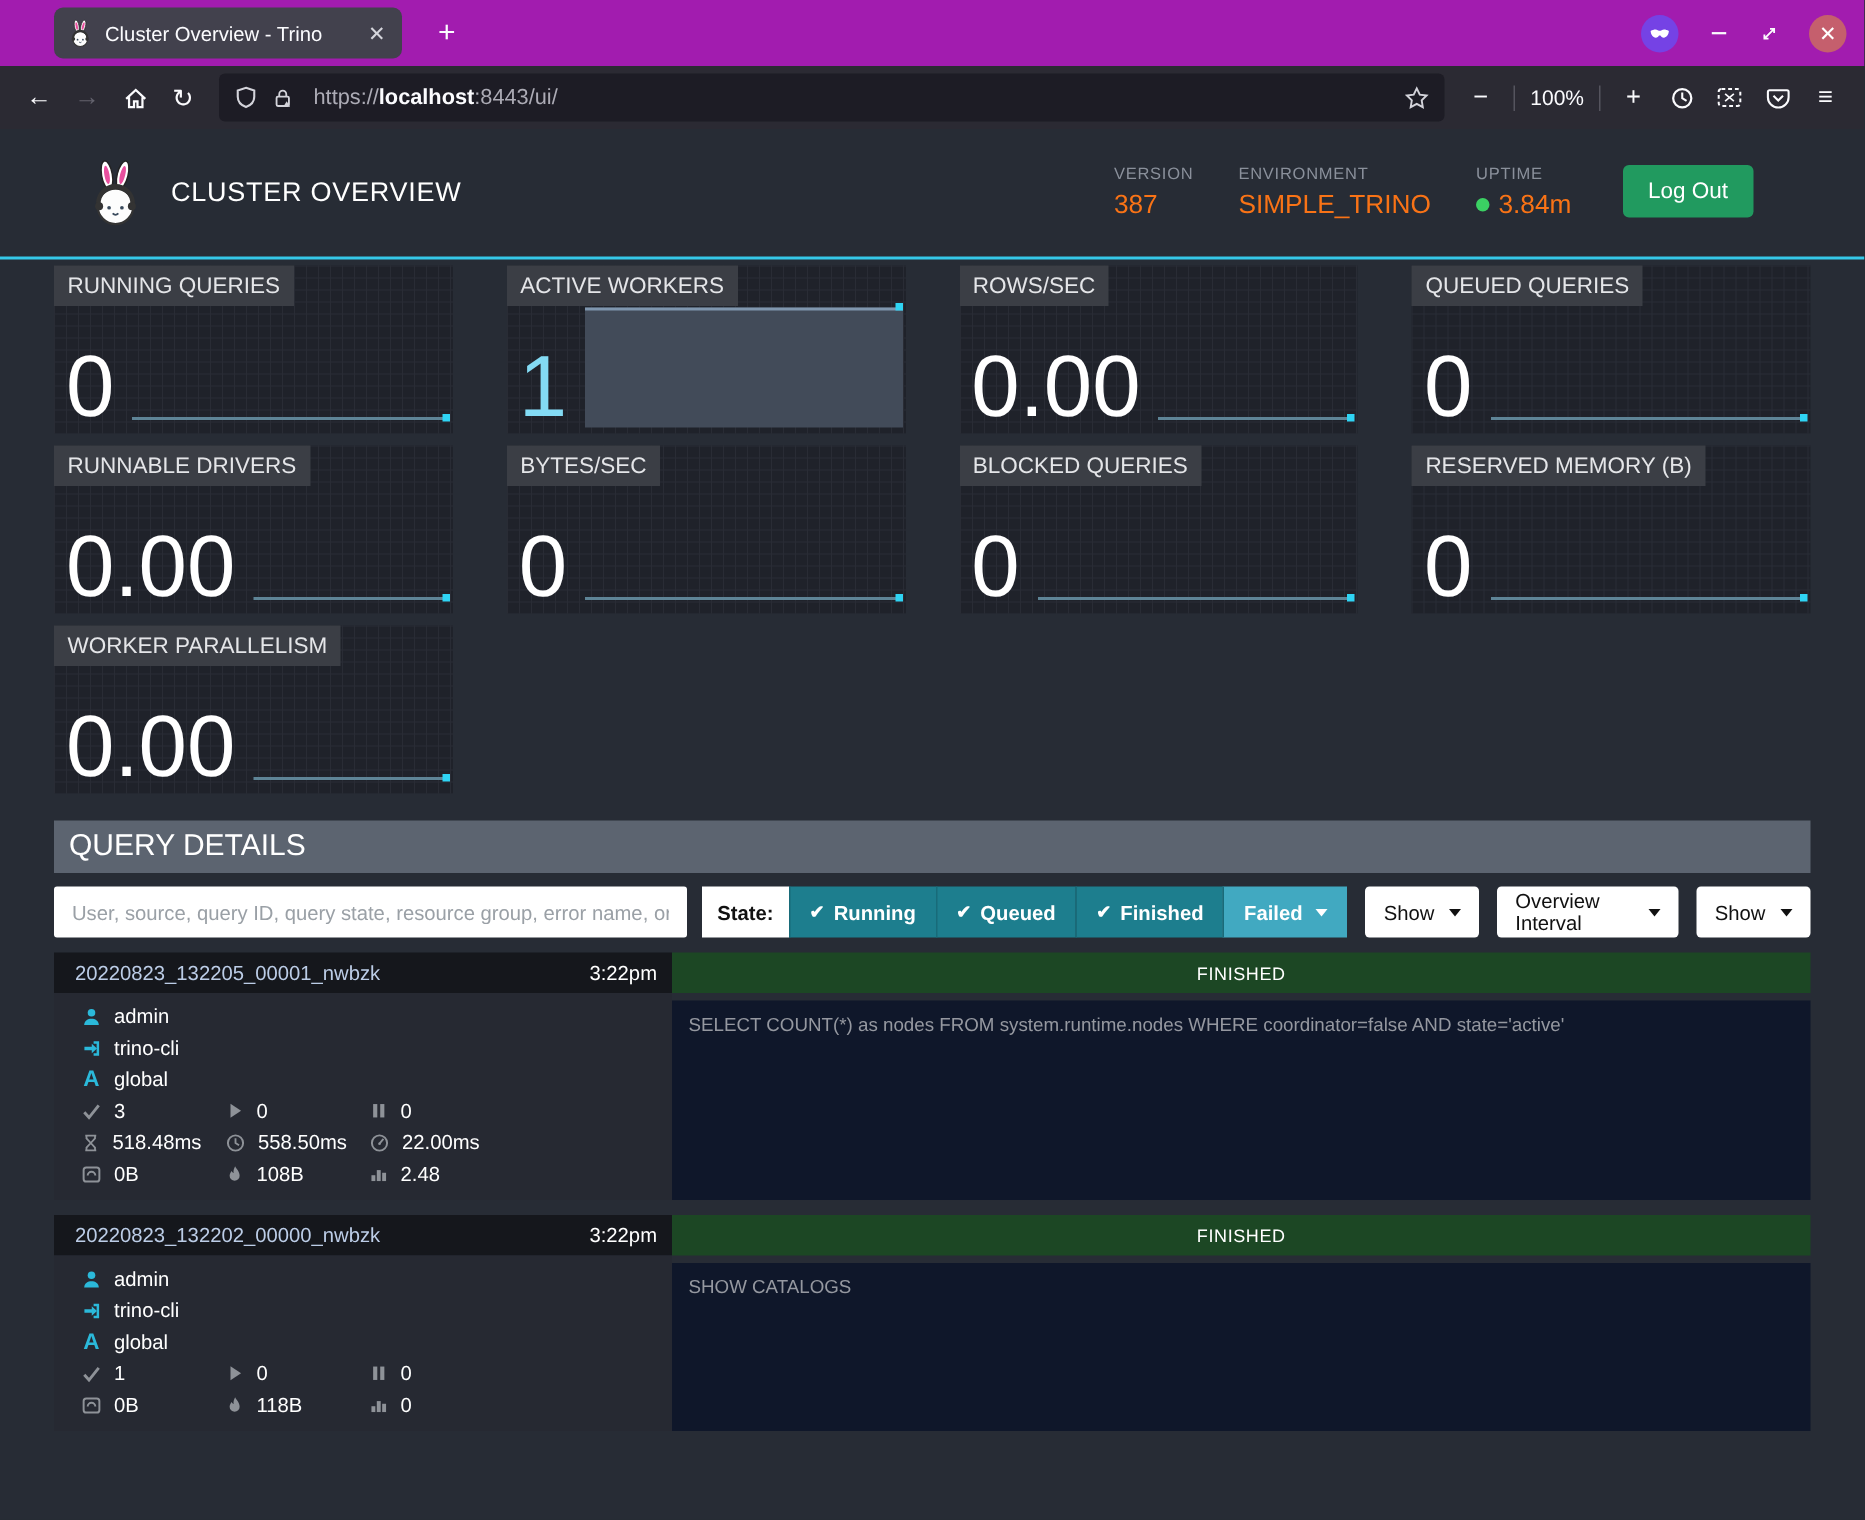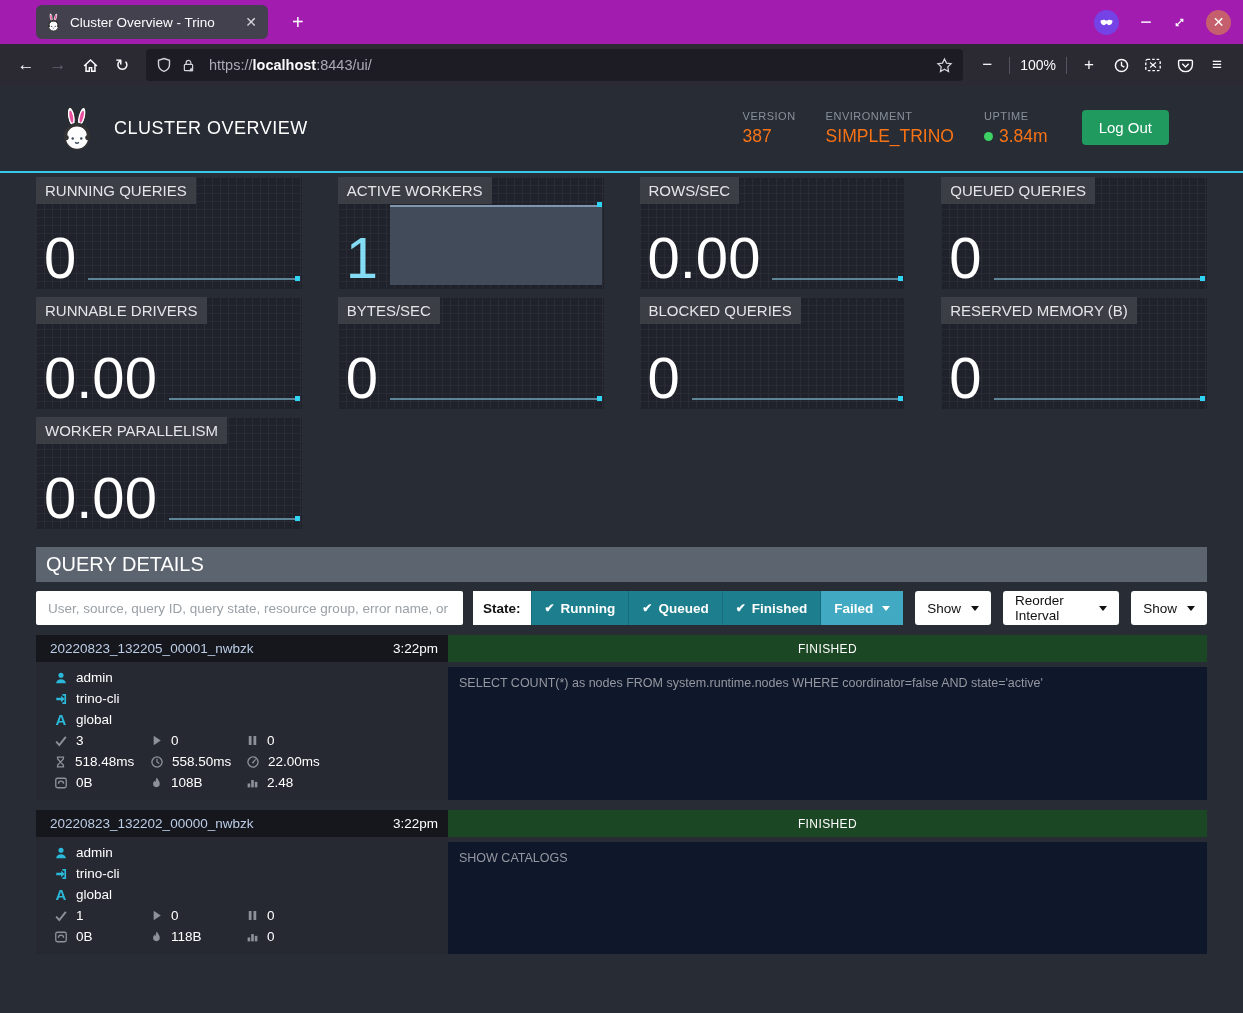--- a/index.html
+++ b/index.html
@@ -356,21 +356,21 @@
     <span class="state-btn failed">
         <span>Failed</span>
         <span class="caret-dn"></span>
       </span>
   </div>
   <span class="dd-btn">
       <span>Show</span>
       <span class="caret-dn"></span>
     </span>
   <span class="dd-btn">
-      <span>Reorder Interval</span>
+      <span>Overview Interval</span>
       <span class="caret-dn"></span>
     </span>
   <span class="dd-btn">
       <span>Show</span>
       <span class="caret-dn"></span>
     </span>
 </div>
 
 <div class="query-item">
   <div class="qi-header">

